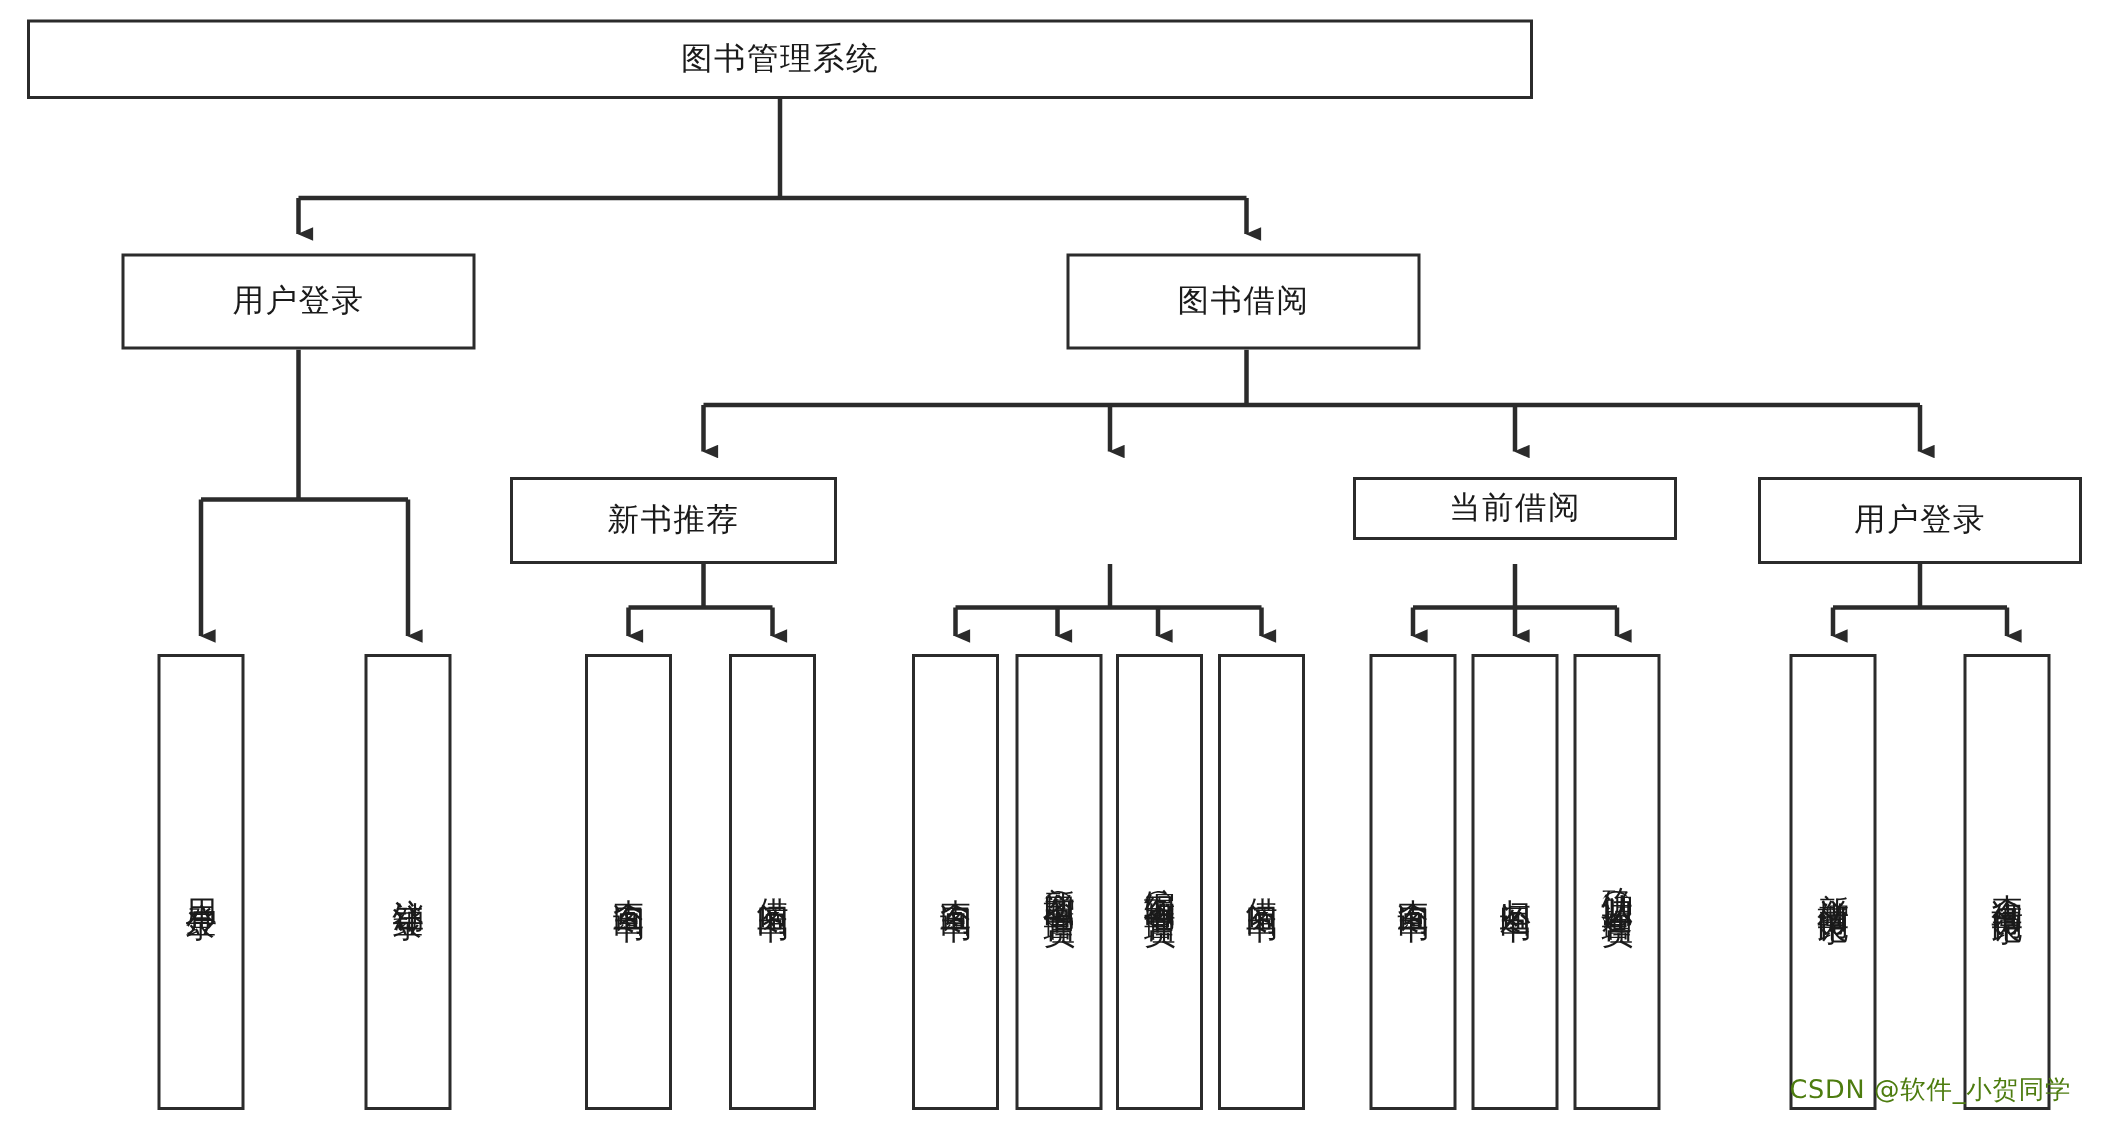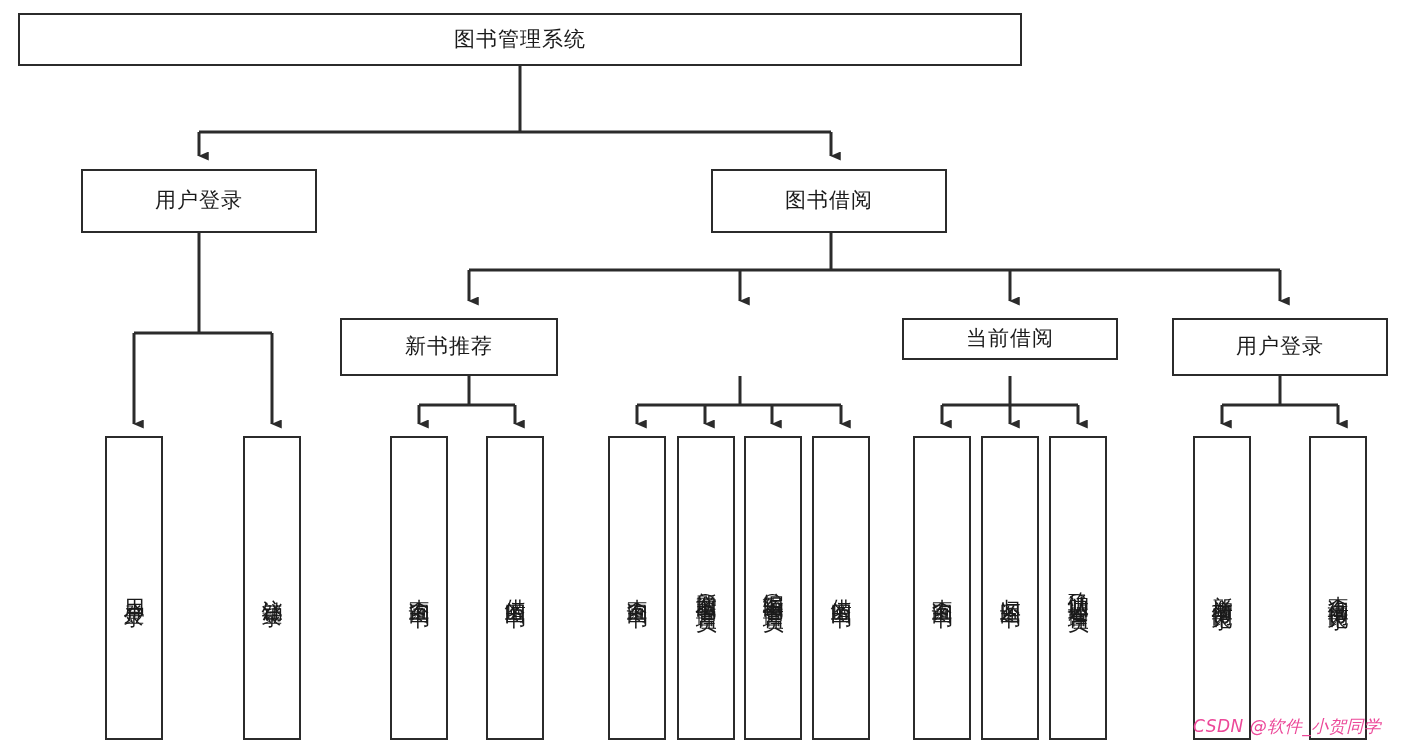--- a/index.html
+++ b/index.html
@@ -56,26 +56,25 @@
     writing-mode: vertical-rl;
     text-orientation: upright;
     display: block;
     white-space: nowrap;
   }
   .node-label {
     display: block;
   }
   #watermark {
     position: absolute;
-    color: #ec4899;
+    color: #4d7c0f;
     font-size: 17px;
     letter-spacing: 0.5px;
     white-space: nowrap;
     user-select: none;
-    font-style: italic;
   }
 </style>
 </head>
 <body>
 
 <div id="diagram-root">
 
   <svg id="edge-layer" viewBox="0 0 1405 747" width="1405" height="747" xmlns="http://www.w3.org/2000/svg">
     <defs>
       <marker id="arrow" viewBox="0 0 12 14" refX="6" refY="13" markerWidth="9" markerHeight="11" orient="auto-start-reverse" markerUnits="userSpaceOnUse">

